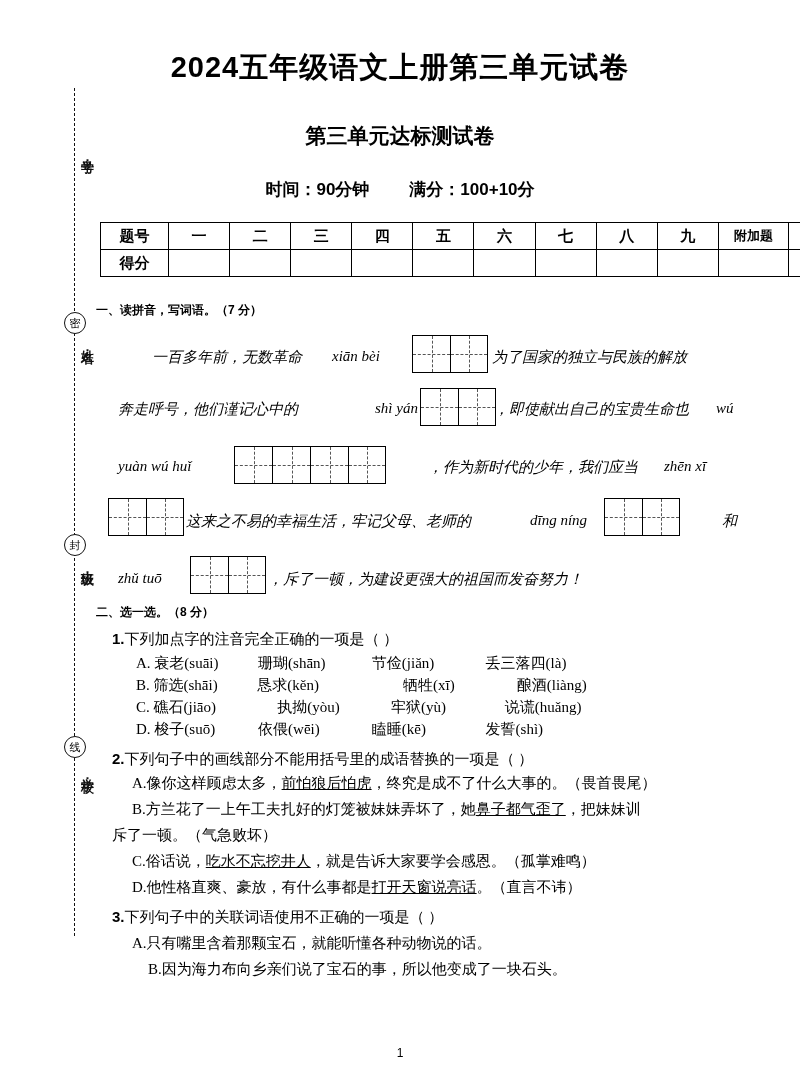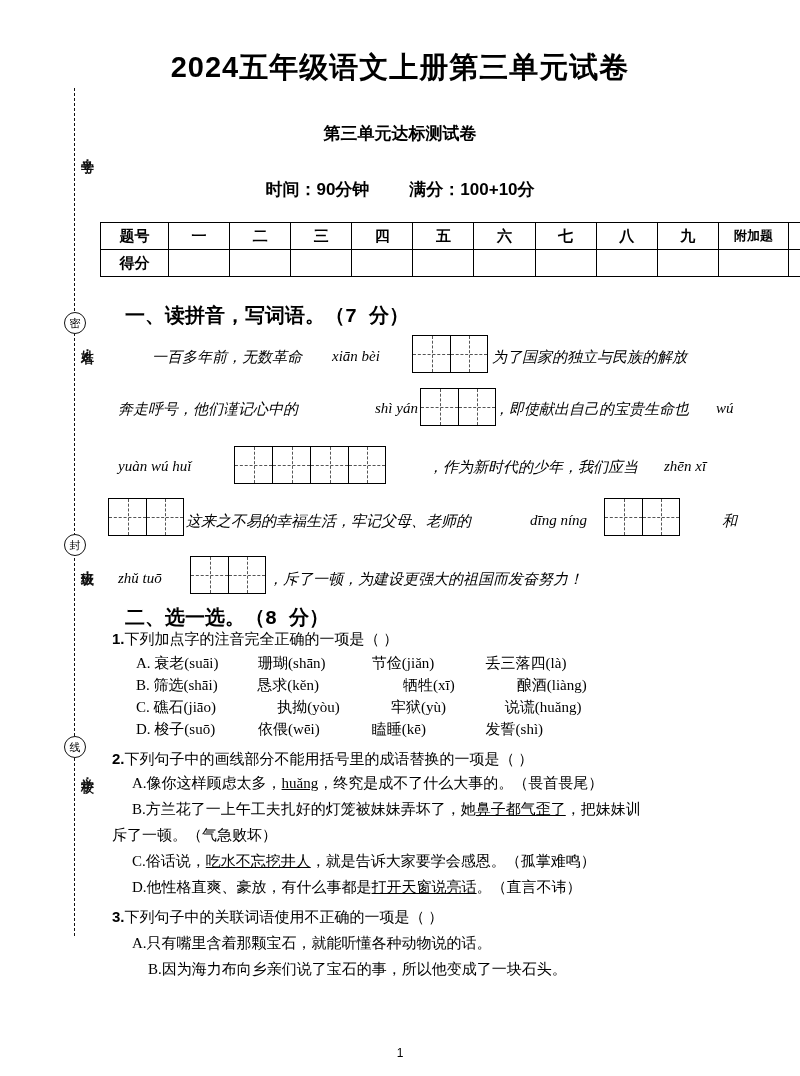--- a/index.html
+++ b/index.html
@@ -66,21 +66,21 @@
     font-weight: bold;
     font-family: "Liberation Sans", sans-serif;
     letter-spacing: 1px;
   }
   .subtitle {
     position: absolute;
     left: 0;
     top: 122px;
     width: 800px;
     text-align: center;
-    font-size: 17px;
+    font-size: 21px;
     font-weight: bold;
     font-family: "Liberation Sans", sans-serif;
   }
   .meta {
     position: absolute;
     left: 0;
     top: 178px;
     width: 800px;
     text-align: center;
     font-size: 17px;
@@ -107,24 +107,23 @@
     padding: 0;
   }
   table.score td.lbl { width: 58px; }
   table.score td.cell { width: 52px; }
   table.score td.extra { width: 60px; font-size: 13px; }
   table.score td.total { width: 50px; }
   table.score tr.blank td { height: 26px; }
 
   .sec {
     position: absolute;
-    font-size: 20px;
-    font-weight: bold;
-    font-family: Liberation Mono, monospace;
-    margin-left: 29px;
+    font-size: 12px;
+    font-weight: bold;
+    font-family: Liberation Sans, sans-serif;
   }
   .body-line {
     position: absolute;
     font-size: 15px;
     font-family: "Liberation Serif", serif;
     font-style: italic;
   }
   .q-line {
     position: absolute;
     font-size: 15px;
@@ -310,21 +309,21 @@
     <span style="display:inline-block;width:110px;">依偎(wēi)</span>
     <span style="display:inline-block;width:110px;">瞌睡(kē)</span>
     <span>发誓(shì)</span>
   </div>
 
   <div class="q-line" style="left:112px; top:750px;">
     <span class="q-num">2.</span><span>下列句子中的画线部分不能用括号里的成语替换的一项是（    ）</span>
   </div>
 
   <div class="q-line" style="left:132px; top:774px;">
-    <span>A.</span><span>像你这样顾虑太多，</span><span class="uline">huǎng</span><span>，终究是成不了什么大事的。（畏首畏尾）</span>
+    <span>A.</span><span>像你这样顾虑太多，</span><span class="uline">前怕狼后怕虎</span><span>，终究是成不了什么大事的。（畏首畏尾）</span>
   </div>
   <div class="q-line" style="left:132px; top:800px;">
     <span>B.</span><span>方兰花了一上午工夫扎好的灯笼被妹妹弄坏了，她</span><span class="uline">鼻子都气歪了</span><span>，把妹妹训</span>
   </div>
   <div class="q-line" style="left:112px; top:826px;">
     <span>斥了一顿。（气急败坏）</span>
   </div>
   <div class="q-line" style="left:132px; top:852px;">
     <span>C.</span><span>俗话说，</span><span class="uline">吃水不忘挖井人</span><span>，就是告诉大家要学会感恩。（孤掌难鸣）</span>
   </div>

